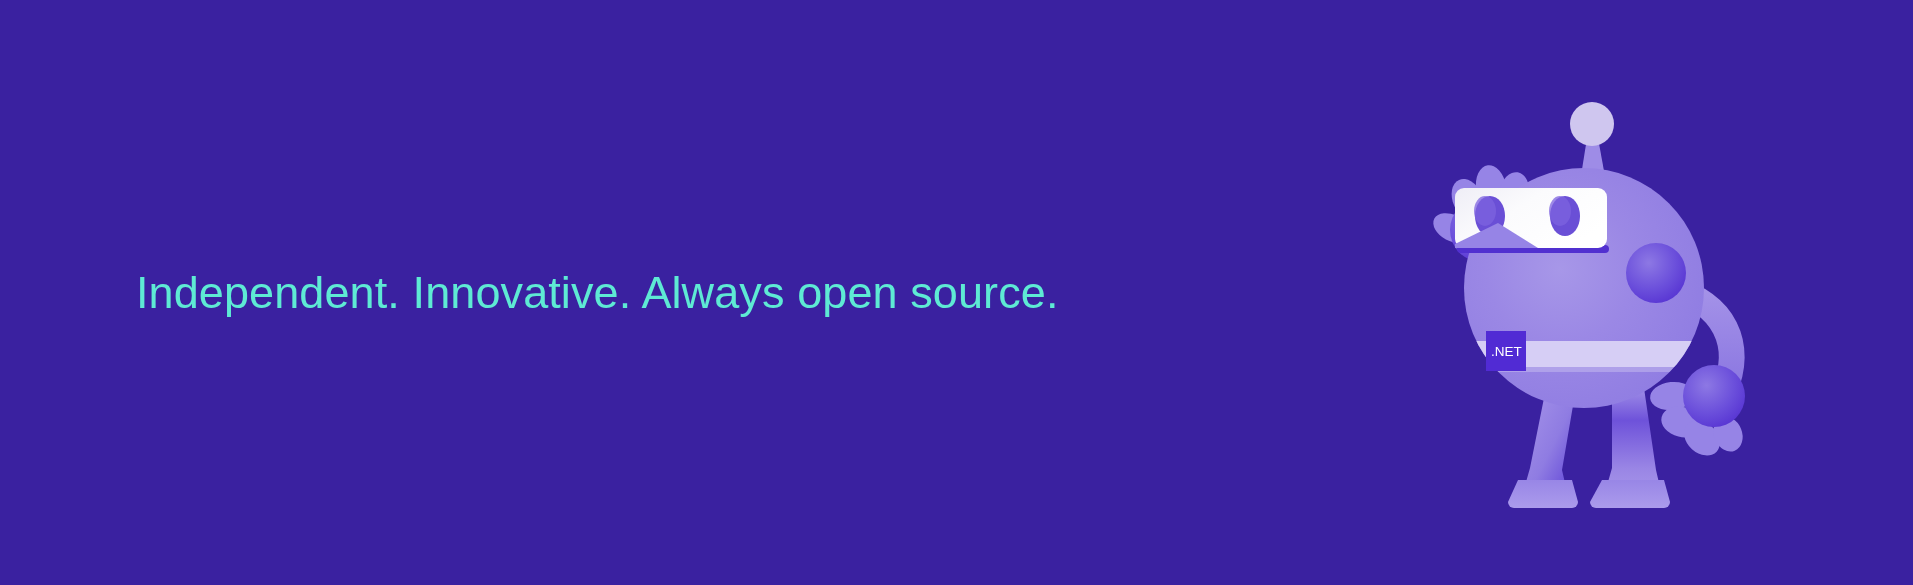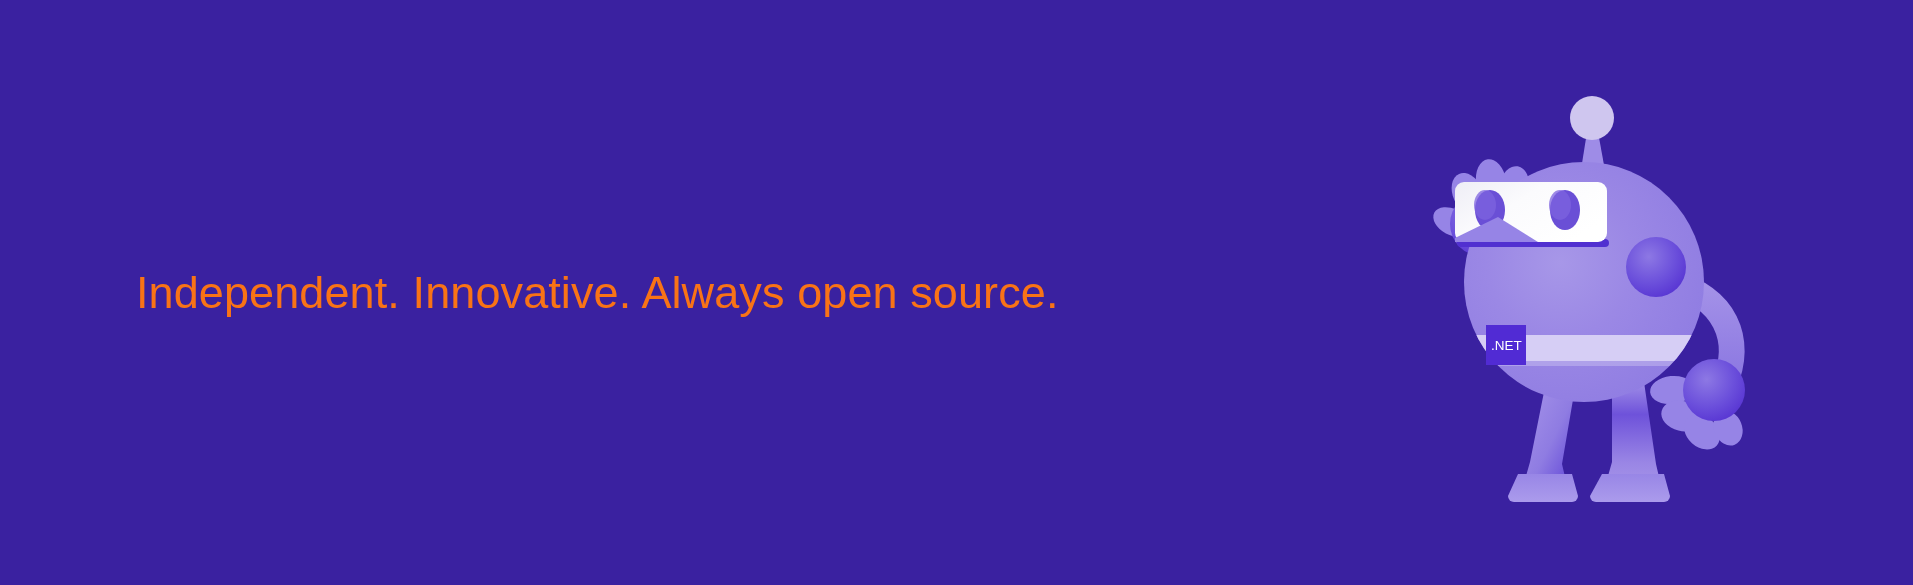--- a/index.html
+++ b/index.html
@@ -27,34 +27,34 @@
   .tagline-wrap {
     position: absolute;
     left: 136px;
     top: 0;
     height: 585px;
     display: flex;
     align-items: center;
     pointer-events: none;
   }
   .tagline {
-    color: #f97316;
+    color: #5eead4;
     font-family: "Liberation Sans", sans-serif;
     font-size: 45px;
     font-weight: 400;
     letter-spacing: 0.1px;
     line-height: 1.1;
     white-space: nowrap;
   }
 
   
   .mascot {
     position: absolute;
     left: 1372px;
-    top: 72px;
+    top: 78px;
     width: 420px;
     height: 460px;
   }
   .mascot svg {
     display: block;
     width: 420px;
     height: 460px;
     overflow: visible;
   }
   .badge-text {

